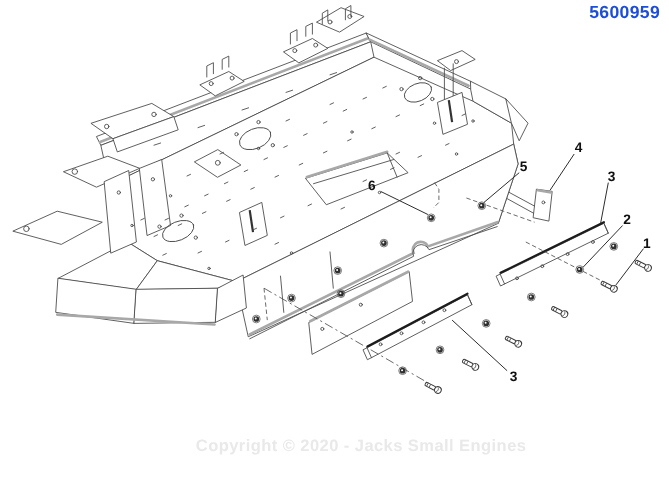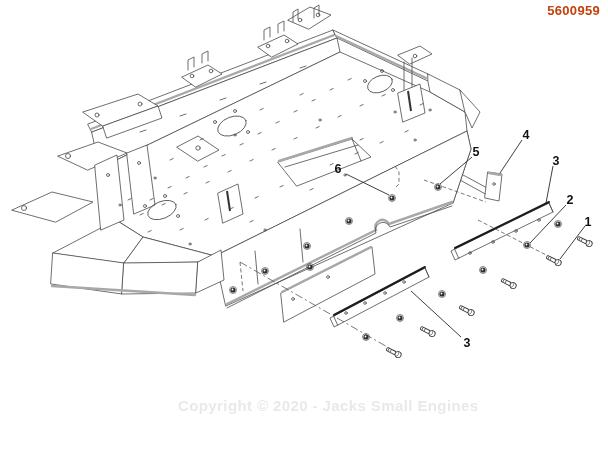--- a/index.html
+++ b/index.html
@@ -1,19 +1,19 @@
 <!DOCTYPE html>
 <html><head>
 <meta charset="utf-8">
 <style>
   html,body{margin:0;padding:0;background:#ffffff;}
   .stage{position:relative;width:608px;height:452px;background:#ffffff;overflow:hidden;
          font-family:"Liberation Sans", sans-serif;}
-  .part-number{position:absolute;top:3px;right:8px;font-size:13px;font-weight:bold;
-               color:#c2410c;letter-spacing:0.3px;}
+  .part-number{position:absolute;top:3px;right:8px;font-size:16px;font-weight:bold;
+               color:#1d4ed8;letter-spacing:0.3px;}
   .watermark{position:absolute;top:397px;left:178px;width:256px;text-align:center;
              font-size:15px;font-weight:bold;color:#e9e9e9;letter-spacing:0.4px;
              white-space:nowrap;}
   svg{position:absolute;top:0;left:0;}
   .ln{stroke:#4a4a4a;stroke-width:0.8;fill:none;stroke-linejoin:round;stroke-linecap:round;}
   .wh{fill:#ffffff;}
   .shade{stroke:#a8a8a8;stroke-width:2.4;fill:none;stroke-linecap:round;}
   .dark{stroke:#1c1c1c;stroke-width:2;fill:none;stroke-linecap:round;}
   .dsh{stroke:#555;stroke-width:0.8;fill:none;stroke-dasharray:4 2.5;}
   .dsh1{stroke:#555;stroke-width:0.8;fill:none;stroke-dasharray:8 3 2 3;}

